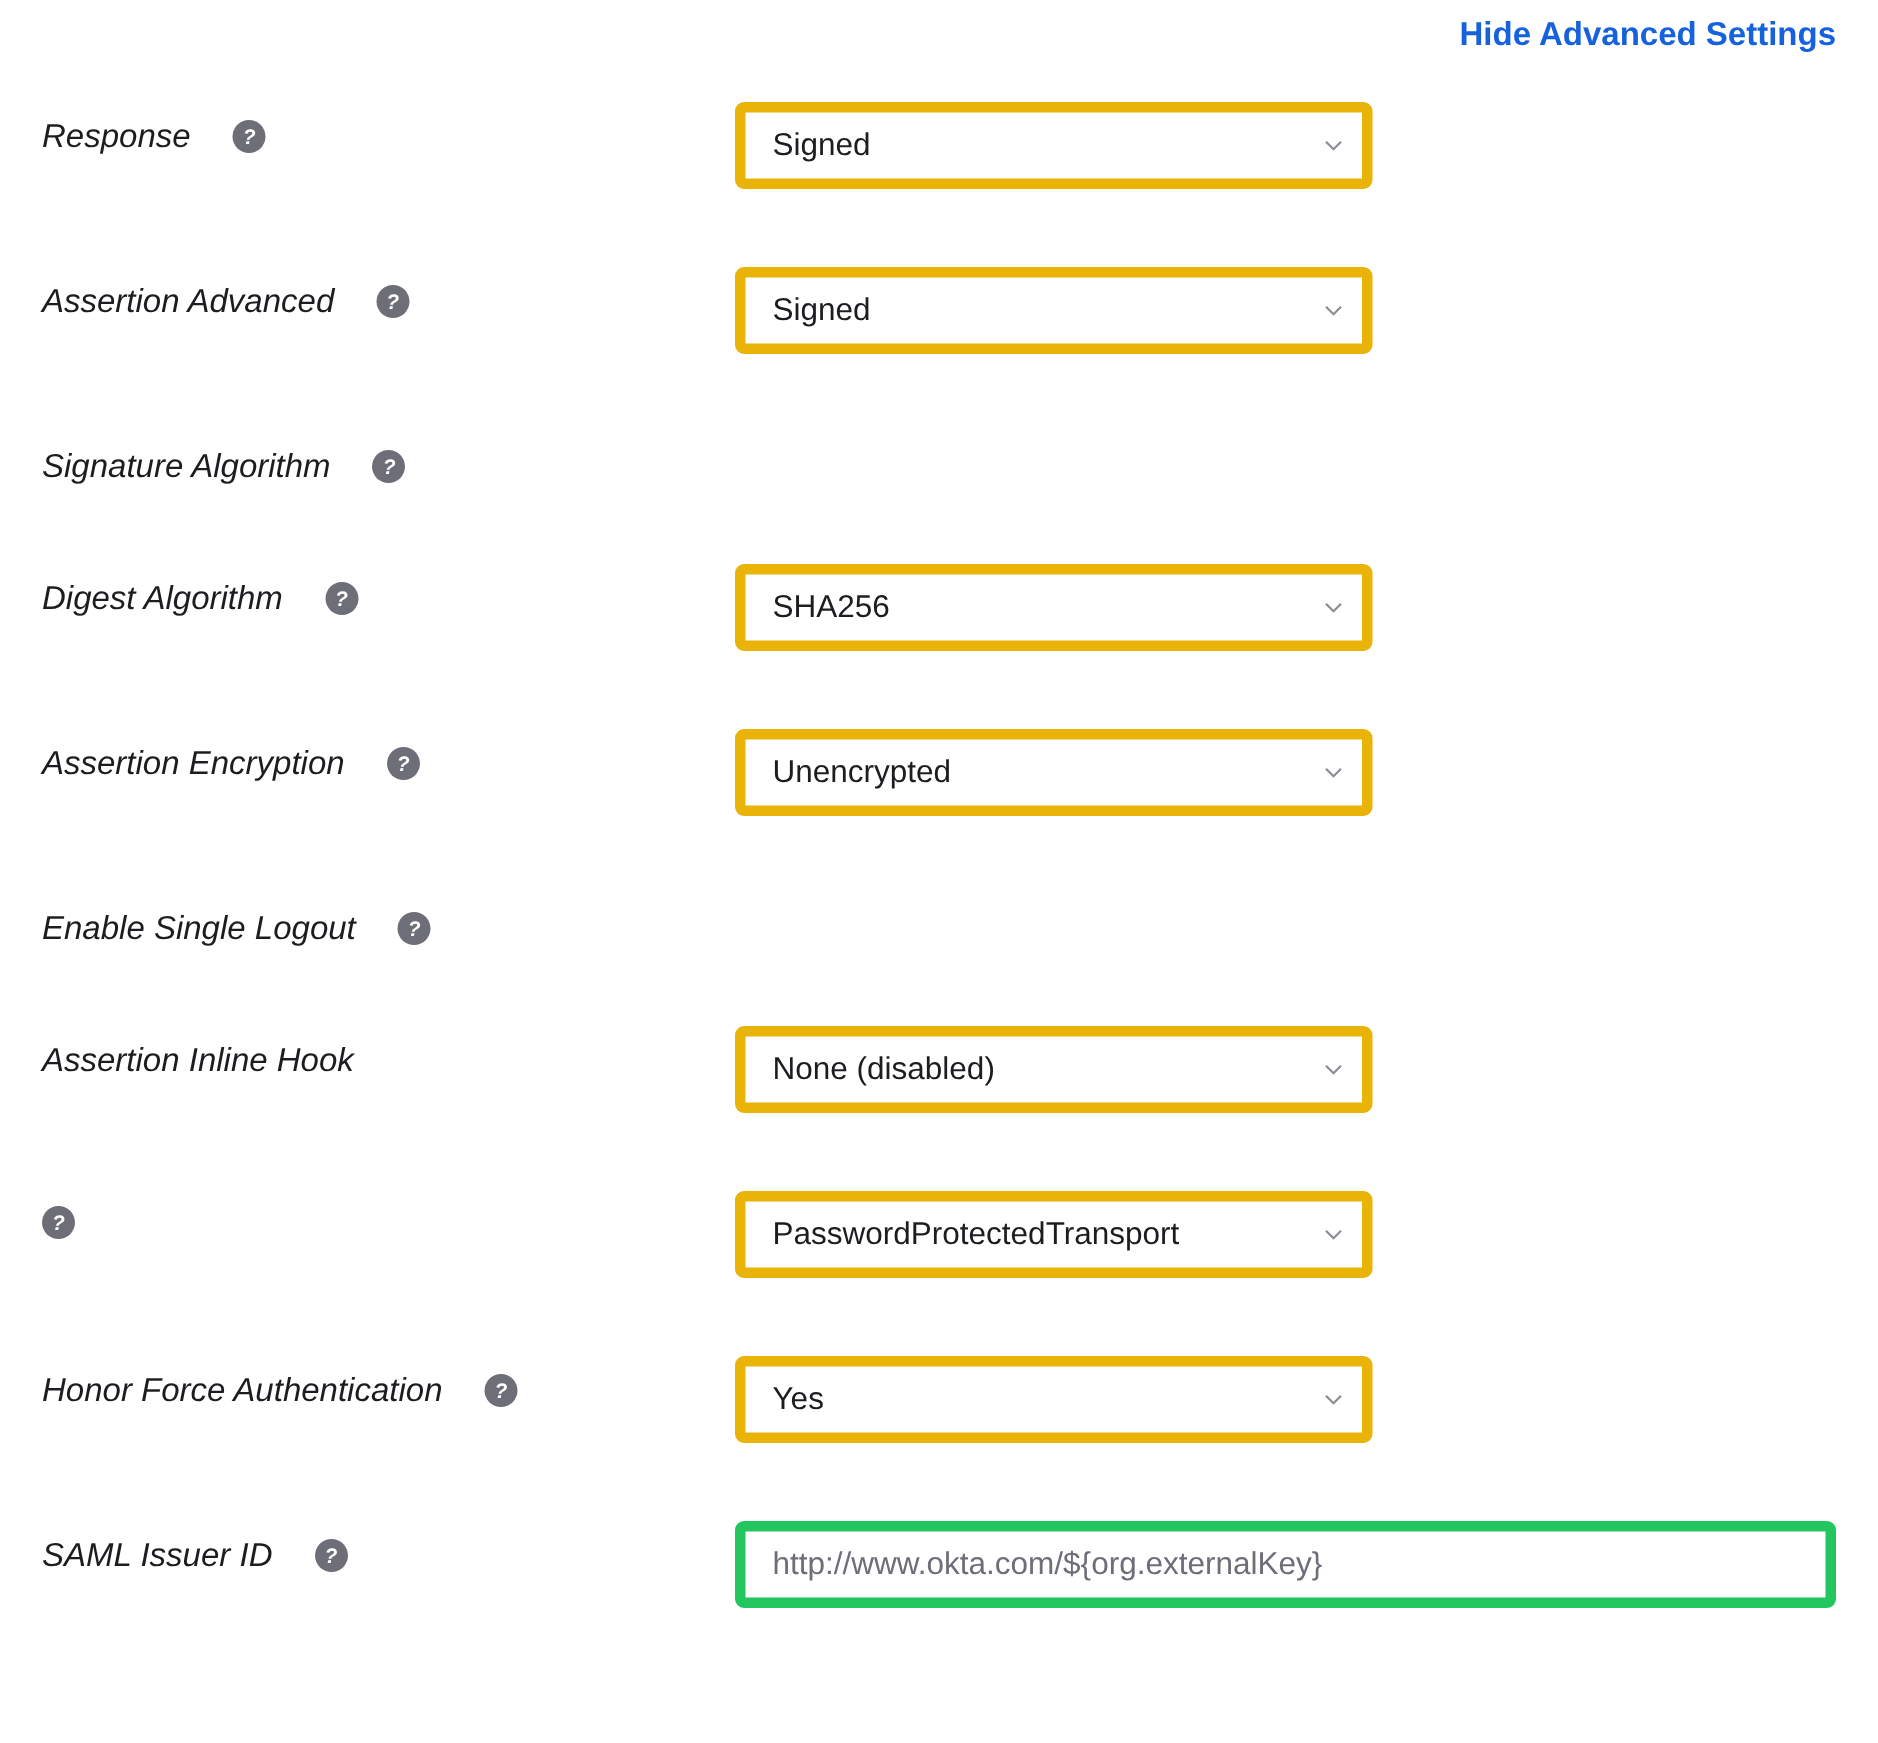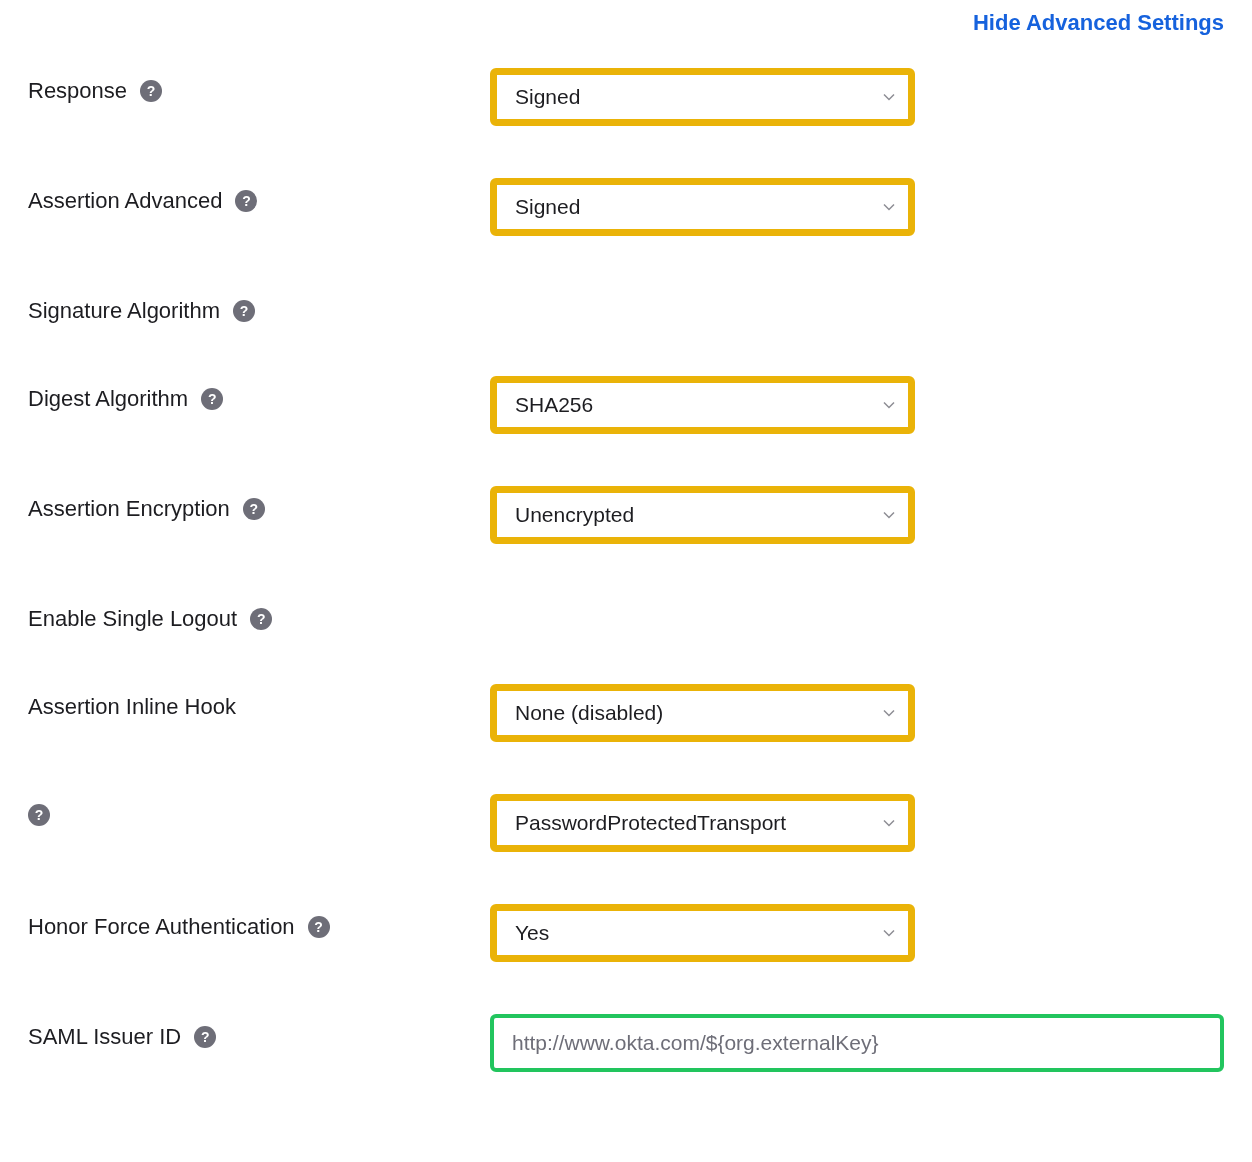--- a/index.html
+++ b/index.html
@@ -28,22 +28,23 @@
     }
     .form-row {
       display: flex;
       align-items: flex-start;
       margin-bottom: 52px;
     }
     .label-col {
       width: 462px;
       display: flex;
       align-items: center;
-      gap: 13px;
+      gap: 28px;
       padding-top: 10px;
+      font-style: italic;
     }
     .field-label {
       font-size: 22px;
       font-weight: 400;
       color: #1d1d21;
     }
     .help-icon {
       display: inline-flex;
       align-items: center;
       justify-content: center;
@@ -87,21 +88,21 @@
       top: 50%;
       transform: translateY(-50%);
       pointer-events: none;
     }
     .select-caret svg {
       display: block;
     }
     .text-input {
       width: 100%;
       height: 58px;
-      border: 4px solid #22c55e;
+      border: 7px solid #22c55e;
       border-radius: 6px;
       background: #ffffff;
       padding: 16px 18px;
       font-size: 21px;
       color: #1d1d21;
       outline: none;
     }
     .text-input::placeholder {
       color: #6e6e78;
     }

